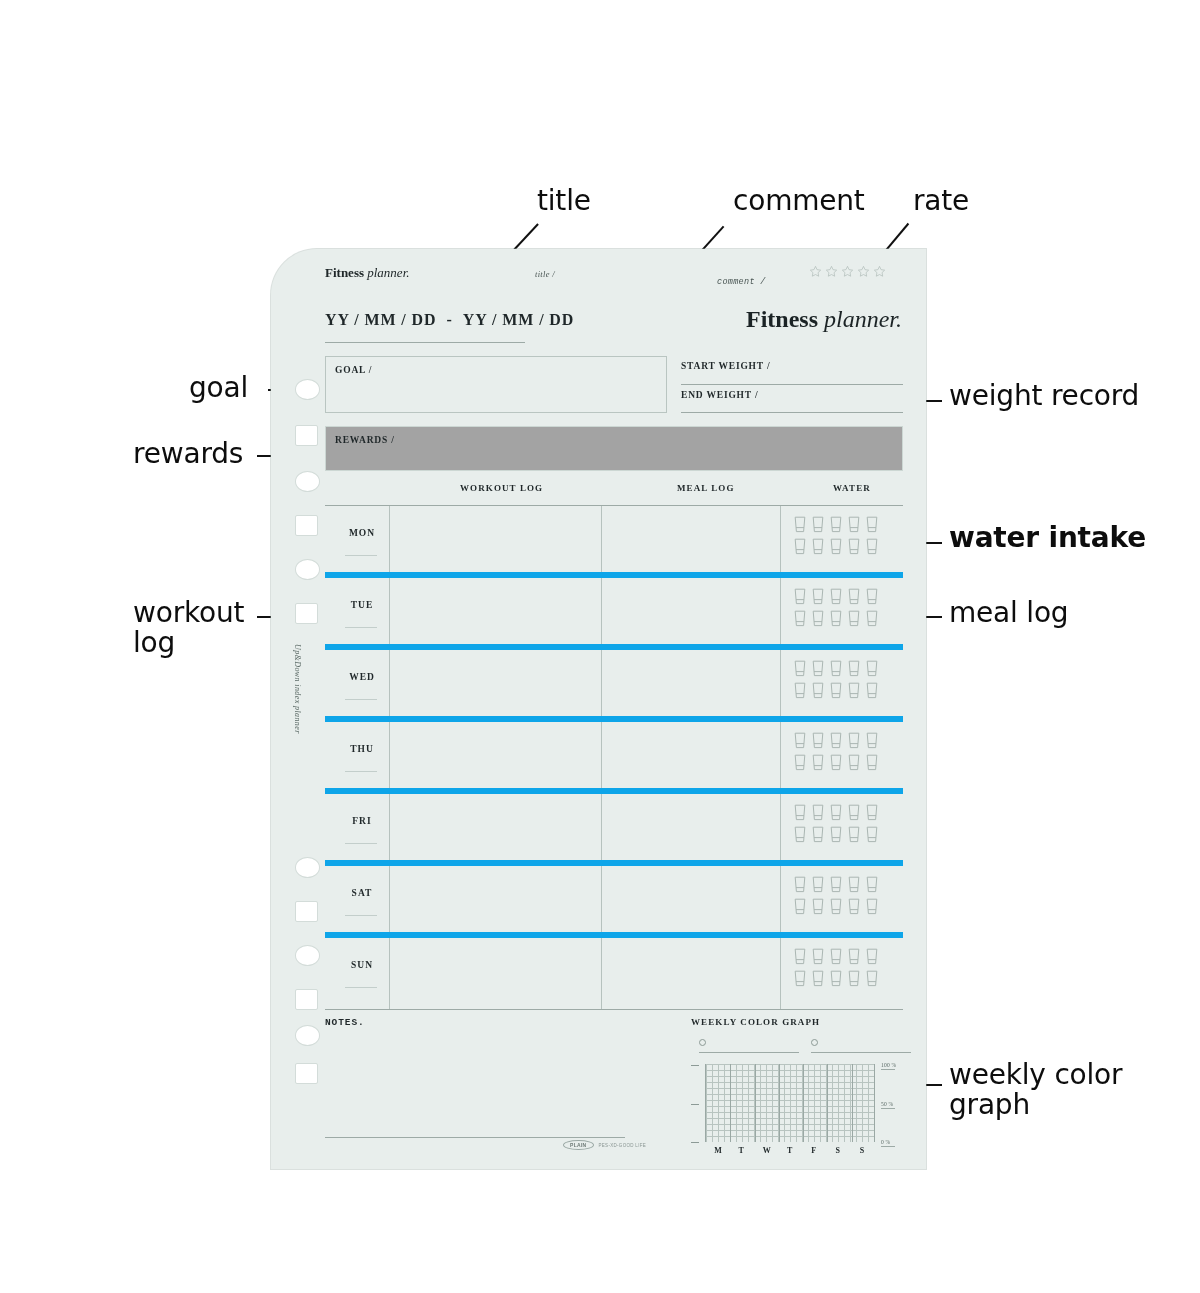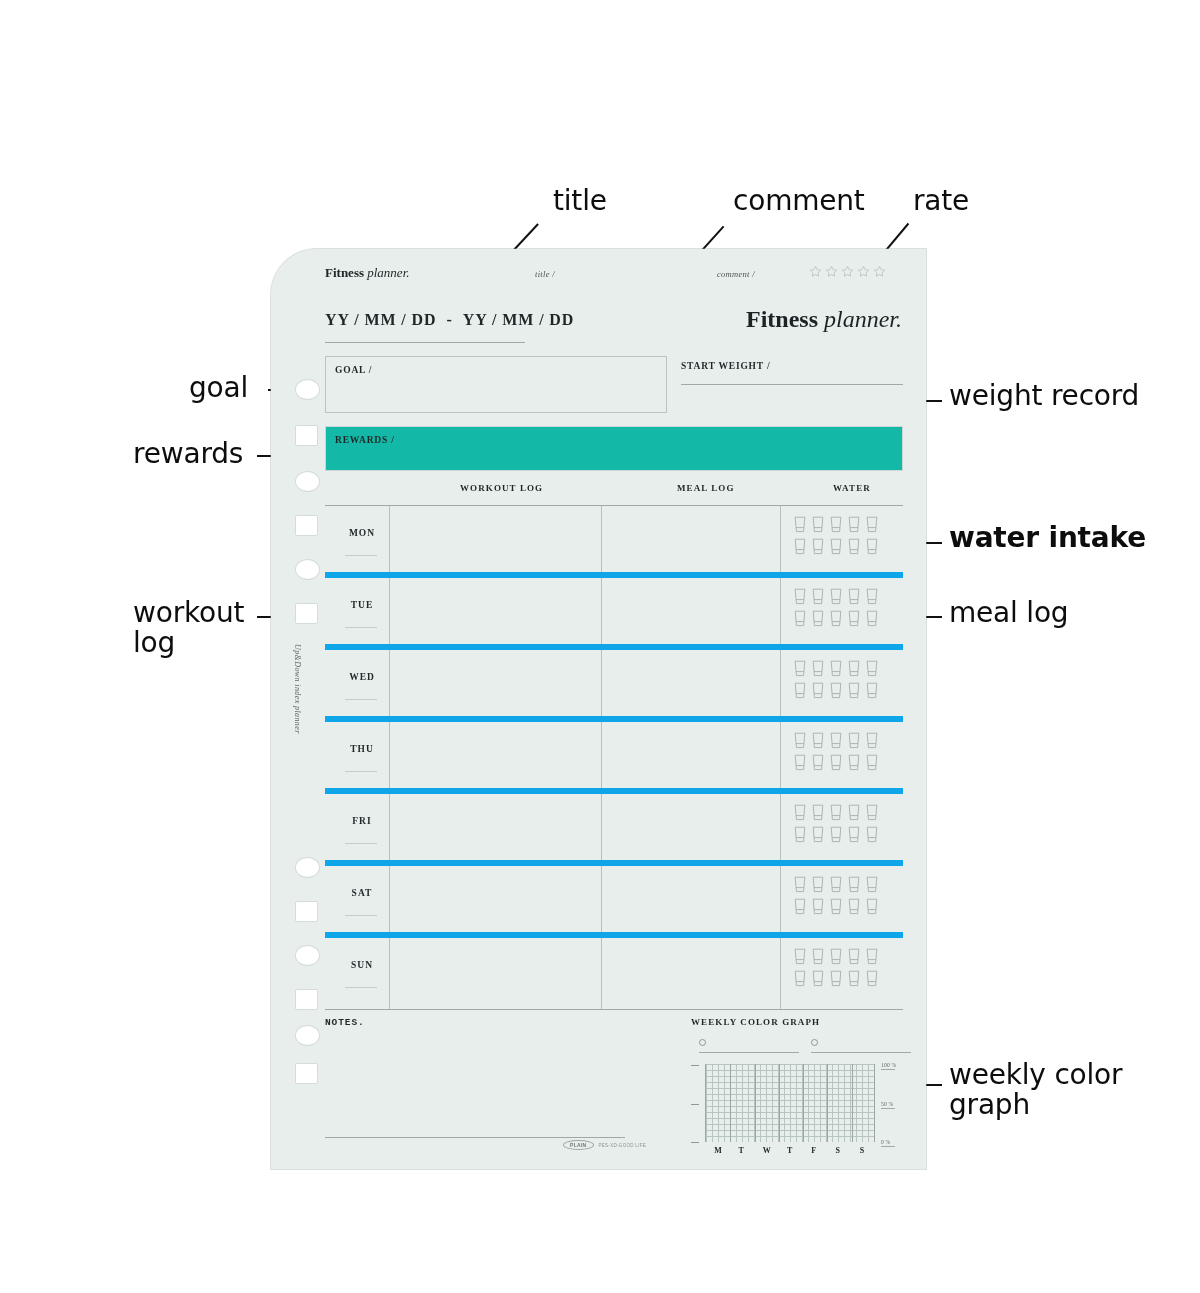--- a/index.html
+++ b/index.html
@@ -61,22 +61,22 @@
     font-size:13px;color:#20282a;position:absolute;left:0;top:0;
   }
   .brand-sm b{font-weight:700;}
   .brand-sm i{font-style:italic;}
   .field-title{
     position:absolute;left:210px;top:4px;
     font-family:"Liberation Serif", serif;
     font-size:8.5px;font-style:italic;color:#4a5654;letter-spacing:.3px;
   }
   .field-comment{
-    position:absolute;left:392px;top:4px;
-    font-family:Liberation Serif, serif;
+    position:absolute;left:392px;top:12px;
+    font-family:Liberation Mono, monospace;
     font-size:8.5px;font-style:italic;color:#4a5654;letter-spacing:.3px;
   }
   .stars{position:absolute;right:22px;top:0px;display:flex;gap:3px;}
   .star{width:13px;height:13px;display:block;}
 
   
   .daterow{
     position:absolute;left:54px;top:62px;
     font-family:"Liberation Serif", serif;
     font-weight:700;font-size:16px;color:#1f2729;letter-spacing:.9px;
@@ -107,21 +107,21 @@
   .weightrow .lbl{
     position:absolute;left:0;top:5px;
     font-family:"Liberation Serif", serif;font-weight:700;
     font-size:9.5px;letter-spacing:.8px;color:#1f2729;
   }
   .weightrow .ul{position:absolute;left:0;right:0;bottom:0;height:1px;background:#9daaa6;}
 
   
   .rewards{
     position:absolute;left:54px;top:177px;width:578px;height:45px;
-    background:#14b8a6;border:1px solid #ccd7d3;box-sizing:border-box;
+    background:#a3a3a3;border:1px solid #ccd7d3;box-sizing:border-box;
   }
   .rewards .lbl{
     position:absolute;left:9px;top:8px;
     font-family:"Liberation Serif", serif;font-weight:700;
     font-size:9.5px;letter-spacing:.8px;color:#1f2729;
   }
 
   
   .thead{position:absolute;left:54px;top:234px;width:578px;height:20px;}
   .thead span{
@@ -208,21 +208,21 @@
     font-size:5px;letter-spacing:.3px;color:#6d7a76;
   }
   .foot .code{
     font-family:"Liberation Sans", sans-serif;
     font-size:4.5px;letter-spacing:.3px;color:#8a9693;
   }
 </style>
 </head>
 <body>
 
-<div class="callout" style="left:553px;top:186px;">title</div>
+<div class="callout" style="left:537px;top:186px;">title</div>
 <div class="leader-diag" style="left:497px;top:267px;width:60px;transform:rotate(-47deg);"></div>
 <div class="dot" style="left:493px;top:263px;"></div>
 
 <div class="callout" style="left:733px;top:186px;">comment</div>
 <div class="leader-diag" style="left:686px;top:267px;width:56px;transform:rotate(-48deg);"></div>
 <div class="dot" style="left:682px;top:263px;"></div>
 
 <div class="callout" style="left:913px;top:186px;">rate</div>
 <div class="leader-diag" style="left:871px;top:267px;width:58px;transform:rotate(-50deg);"></div>
 <div class="dot" style="left:867px;top:263px;"></div>
@@ -314,20 +314,24 @@
 
     <div class="goalbox">
       <div class="lbl">GOAL /</div>
     </div>
 
     <div class="weightwrap">
       <div class="weightrow">
         <div class="lbl">START WEIGHT /</div>
         <div class="ul"></div>
       </div>
+      <div class="weightrow">
+        <div class="lbl">END WEIGHT /</div>
+        <div class="ul"></div>
+      </div>
     </div>
 
     <div class="rewards">
       <div class="lbl">REWARDS /</div>
     </div>
 
     <div class="thead">
       <span class="th-workout">WORKOUT LOG</span>
       <span class="th-meal">MEAL LOG</span>
       <span class="th-water">WATER</span>

